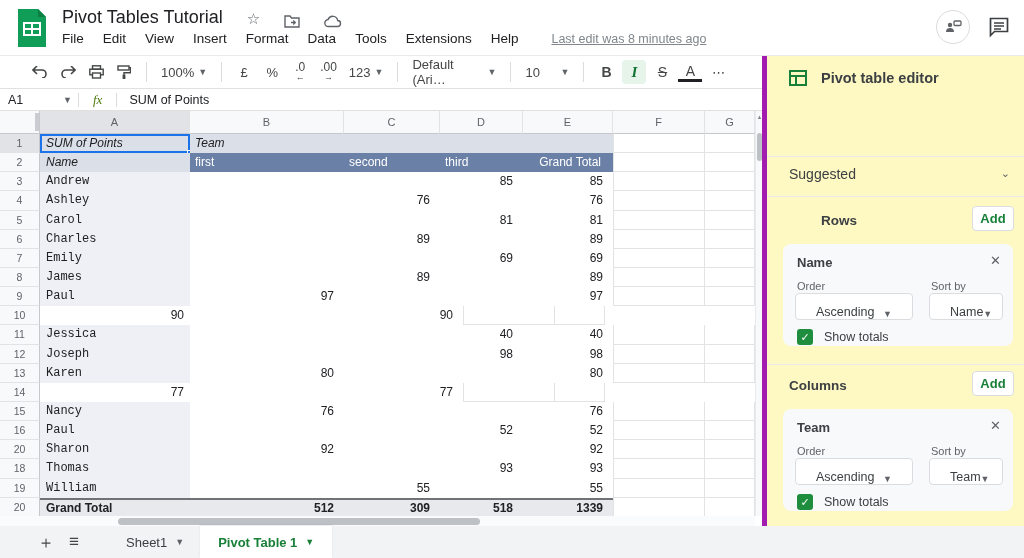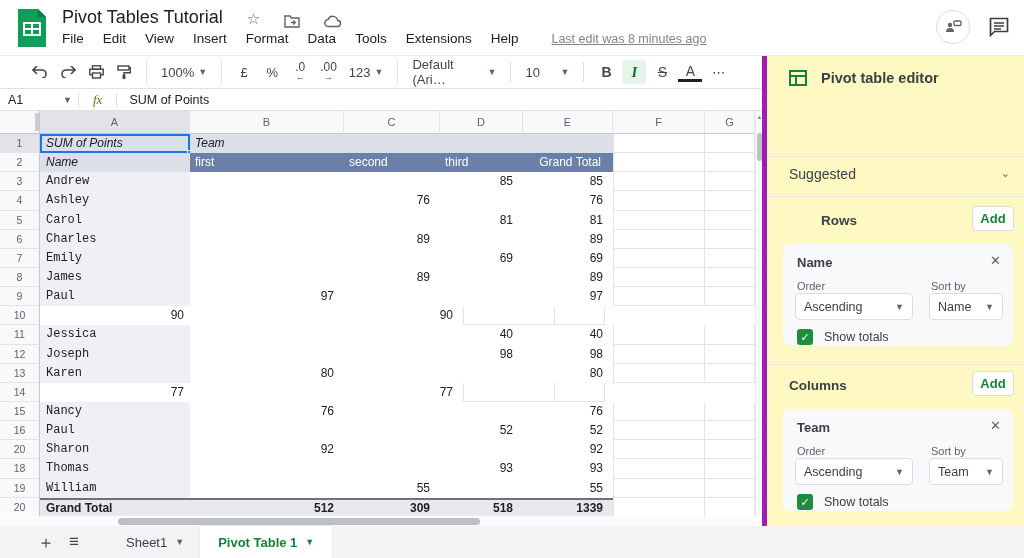--- a/index.html
+++ b/index.html
@@ -81,21 +81,21 @@
   .range-input { position:absolute; left:6px; top:5px; width:229px; height:29px; border:1px solid #e0e0e0; border-radius:2px; background:#fff; display:flex; align-items:center; justify-content:space-between; padding:0 9px; }
   .range-text { font-size:13px; color:#3c4043; }
   .pdiv { position:absolute; left:0; width:261px; height:1px; background:#e8eaed; }
   .prow-label { position:absolute; font-size:13.5px; color:#3c4043; font-weight:bold; }
   .chev { color:#5f6368; font-size:11px; }
   .addbtn { position:absolute; width:42px; height:25px; border:1px solid #dadce0; border-radius:4px; background:#fff; color:#188038; font-size:13px; font-weight:bold; display:flex; align-items:center; justify-content:center; }
   .card { position:absolute; left:16px; width:230px; background:#f8f9fa; border-radius:8px; }
   .card .ctitle { position:absolute; left:14px; top:11px; font-size:13px; font-weight:bold; color:#3c4043; }
   .card .cx { position:absolute; right:12px; top:9px; font-size:13px; color:#5f6368; }
   .card .flabel { position:absolute; top:36px; font-size:11px; color:#5f6368; }
-  .card .dd { position:absolute; top:49px; height:27px; background:#fff; border:1px solid #dadce0; border-radius:4px; display:flex; align-items:center; justify-content:space-between; padding:0 8px; font-size:12.5px; color:#3c4043; }
+  .card .dd { position:absolute; top:49px; height:27px; background:#fff; border:1px solid #dadce0; border-radius:4px; display:flex; align-items:flex-end; justify-content:space-between; padding:0 20px; font-size:12.5px; color:#3c4043; }
   .card .dd .caret { font-size:9px; color:#5f6368; }
   .card .totrow { position:absolute; left:14px; top:85px; display:flex; align-items:center; gap:11px; }
   .checkbox { width:16px; height:16px; background:#1e8e3e; border-radius:3px; color:#fff; font-size:11px; display:flex; align-items:center; justify-content:center; }
   .tot-label { font-size:12.5px; color:#3c4043; }
 
   
   .tabbar { position:absolute; left:0; top:526px; width:1024px; height:32px; background:#f1f3f4; display:flex; align-items:center; }
   .tabbar .icbtn { width:28px; height:28px; display:flex; align-items:center; justify-content:center; color:#444746; font-size:17px; }
   .tabbar .plus { margin-left:32px; }
   .sheettab { height:32px; padding:0 16px; display:flex; align-items:center; gap:8px; font-size:13px; color:#3c4043; margin-left:22px; }

